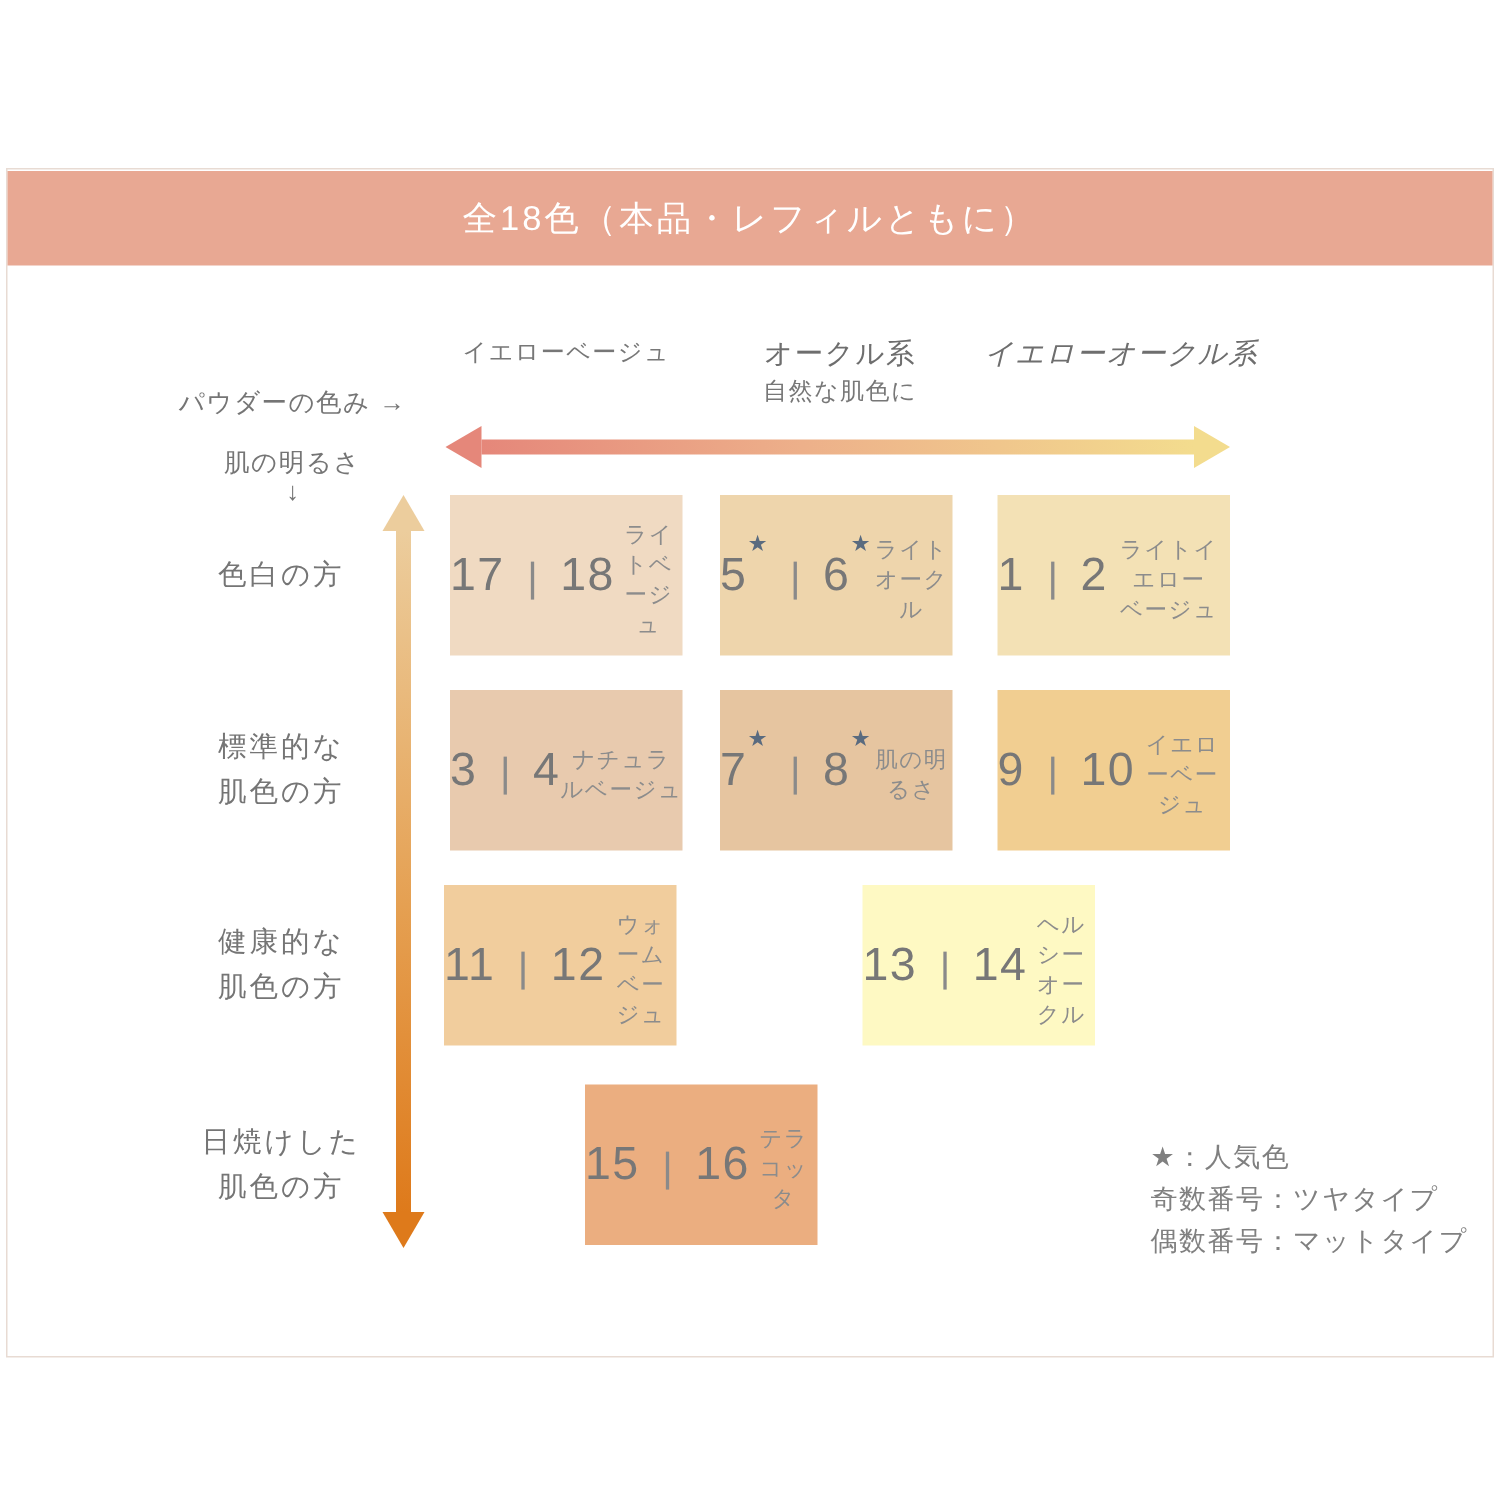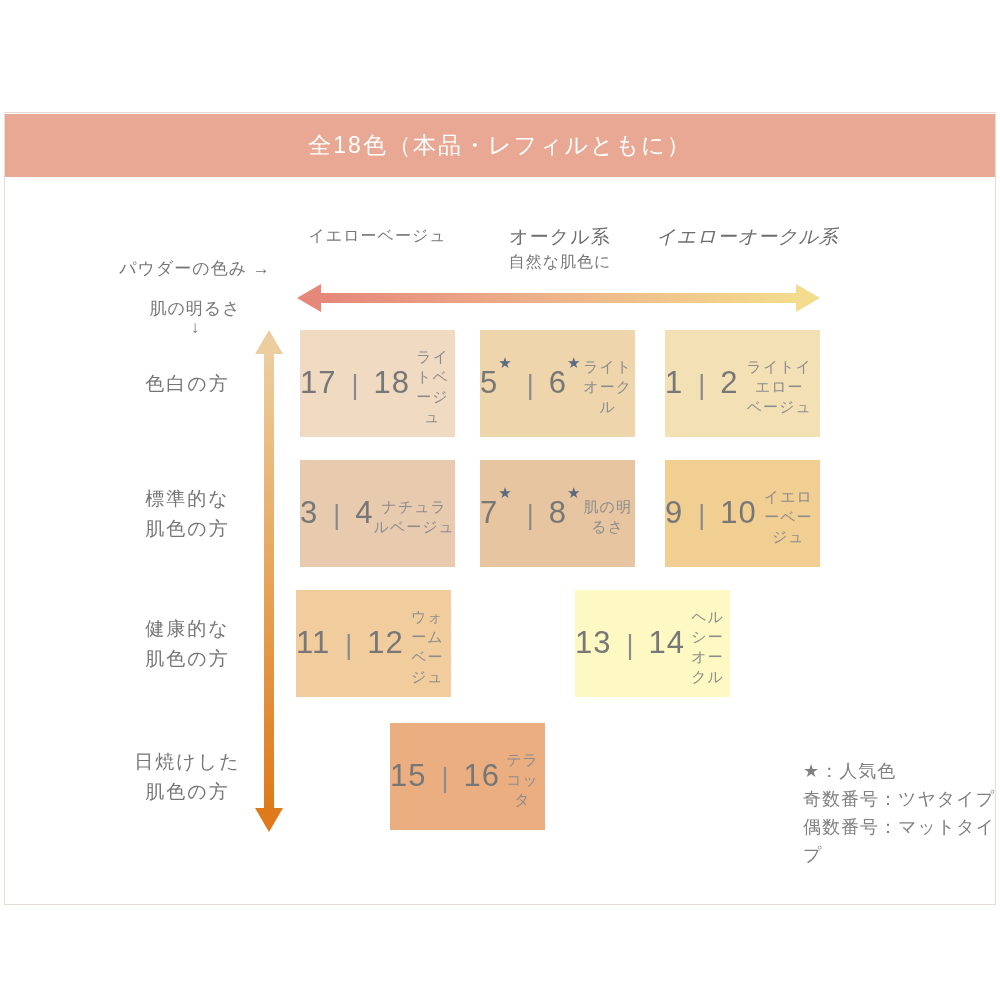--- a/index.html
+++ b/index.html
@@ -73,21 +73,21 @@
       color: var(--number-gray, #777); font-size: 31px; font-weight: 300; line-height: 34px; }
   .cell .num { font-weight: 300; letter-spacing: 1px; }
   .cell .sep { font-weight: 200; font-size: 27px; color: #8a8a8a; margin: 2px 15px 0 15px; }
   .cell .star { font-size: 15px; color: var(--star-color, #5A6B7F);
       position: relative; top: -8px; line-height: 10px; }
   .cell .star:empty { display: none; }
   .cell .cell-name { margin-top: 6px; font-size: 15px; letter-spacing: 1px;
       color: var(--name-gray, #8C8C8C); text-align: center; white-space: pre-line; line-height: 20px; }
 
   .legend { position: absolute; left: 767px; top: 757px; color: #808080;
-      font-size: 18px; letter-spacing: 1px; margin-left: 36px; }
+      font-size: 18px; letter-spacing: 1px; }
   .legend .legend-line { line-height: 28px; }
 </style>
 </head>
 <body>
 
 <div class="page">
 
   <div class="frame"></div>
 
   <div class="header-bar">

